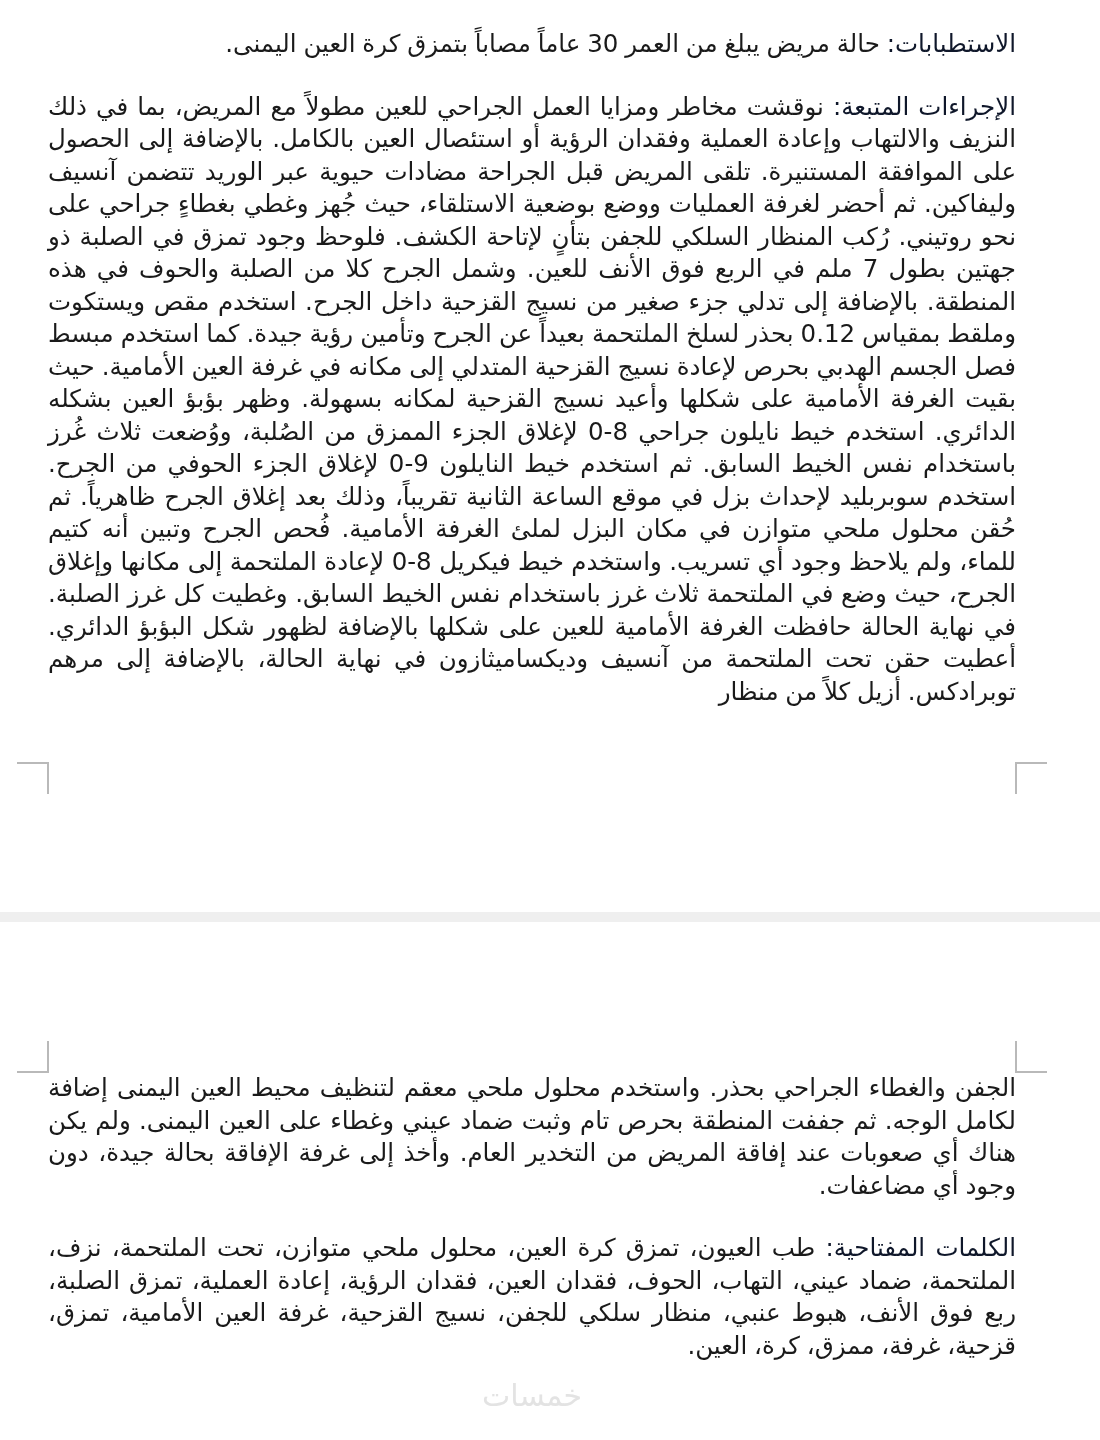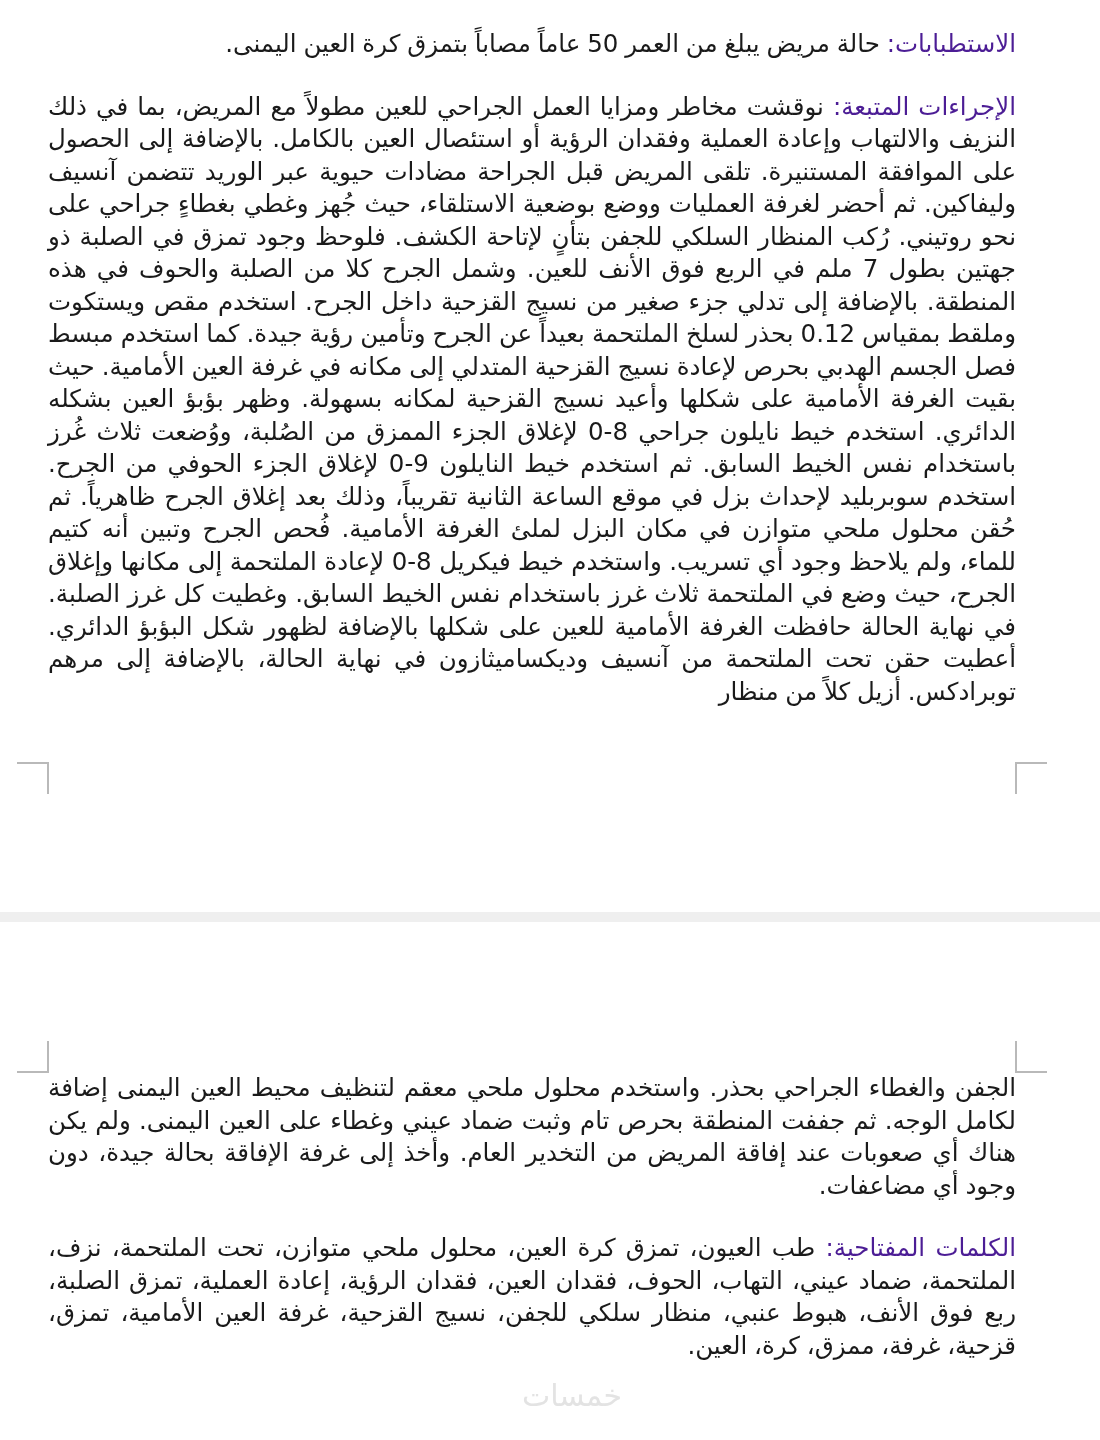--- a/index.html
+++ b/index.html
@@ -8,38 +8,38 @@
     font-family: "DejaVu Sans", sans-serif; color: #1a1a1a;
   }
   .page { position: absolute; left: 0; width: 1100px; background: #ffffff; }
   .page1 { top: 0; height: 912px; }
   .gap { position: absolute; left: 0; top: 912px; width: 1100px; height: 10px; background: #efefef; }
   .page2 { top: 922px; height: 376px; }
   .text {
     position: absolute; left: 48px; width: 968px; direction: rtl; text-align: justify;
     font-size: 24.5px; line-height: 32.5px; word-spacing: -1px;
   }
-  .label { color: #4c1d95; }
+  .label { color: #0f172a; }
   .p-block { margin: 0; }
   .corner { position: absolute; width: 30px; height: 30px; border-color: #b9b9b9; border-style: solid; border-width: 0; }
   .c-tl { left: 17px; top: 762px; border-top-width: 2px; border-right-width: 2px; }
   .c-tr { left: 1015px; top: 762px; border-top-width: 2px; border-left-width: 2px; }
   .c-bl { left: 17px; top: 1041px; border-bottom-width: 2px; border-right-width: 2px; }
   .c-br { left: 1015px; top: 1041px; border-bottom-width: 2px; border-left-width: 2px; }
   .watermark {
-    position: absolute; left: 482px; top: 1378px; width: 140px; text-align: right;
+    position: absolute; left: 482px; top: 1378px; width: 140px; text-align: left;
     color: #e3e3e3; font-size: 30px; font-family: "DejaVu Sans", sans-serif; letter-spacing: 1px;
   }
 </style>
 </head>
 <body>
 
 <div class="page page1">
   <div class="text" style="top:28px;">
-    <p class="p-block"><span class="label">الاستطبابات:</span><span> حالة مريض يبلغ من العمر 50 عاماً مصاباً بتمزق كرة العين اليمنى.</span></p>
+    <p class="p-block"><span class="label">الاستطبابات:</span><span> حالة مريض يبلغ من العمر 30 عاماً مصاباً بتمزق كرة العين اليمنى.</span></p>
     <p class="p-block" style="margin-top:30px;"><span class="label">الإجراءات المتبعة:</span><span> نوقشت مخاطر ومزايا العمل الجراحي للعين مطولاً مع المريض، بما في ذلك النزيف والالتهاب وإعادة العملية وفقدان الرؤية أو استئصال العين بالكامل. بالإضافة إلى الحصول على الموافقة المستنيرة. تلقى المريض قبل الجراحة مضادات حيوية عبر الوريد تتضمن آنسيف وليفاكين. ثم أحضر لغرفة العمليات ووضع بوضعية الاستلقاء، حيث جُهز وغطي بغطاءٍ جراحي على نحو روتيني. رُكب المنظار السلكي للجفن بتأنٍ لإتاحة الكشف. فلوحظ وجود تمزق في الصلبة ذو جهتين بطول 7 ملم في الربع فوق الأنف للعين. وشمل الجرح كلا من الصلبة والحوف في هذه المنطقة. بالإضافة إلى تدلي جزء صغير من نسيج القزحية داخل الجرح. استخدم مقص ويستكوت وملقط بمقياس 0.12 بحذر لسلخ الملتحمة بعيداً عن الجرح وتأمين رؤية جيدة. كما استخدم مبسط فصل الجسم الهدبي بحرص لإعادة نسيج القزحية المتدلي إلى مكانه في غرفة العين الأمامية. حيث بقيت الغرفة الأمامية على شكلها وأعيد نسيج القزحية لمكانه بسهولة. وظهر بؤبؤ العين بشكله الدائري. استخدم خيط نايلون جراحي 8-0 لإغلاق الجزء الممزق من الصُلبة، ووُضعت ثلاث غُرز باستخدام نفس الخيط السابق. ثم استخدم خيط النايلون 9-0 لإغلاق الجزء الحوفي من الجرح. استخدم سوبربليد لإحداث بزل في موقع الساعة الثانية تقريباً، وذلك بعد إغلاق الجرح ظاهرياً. ثم حُقن محلول ملحي متوازن في مكان البزل لملئ الغرفة الأمامية. فُحص الجرح وتبين أنه كتيم للماء، ولم يلاحظ وجود أي تسريب. واستخدم خيط فيكريل 8-0 لإعادة الملتحمة إلى مكانها وإغلاق الجرح، حيث وضع في الملتحمة ثلاث غرز باستخدام نفس الخيط السابق. وغطيت كل غرز الصلبة. في نهاية الحالة حافظت الغرفة الأمامية للعين على شكلها بالإضافة لظهور شكل البؤبؤ الدائري. أعطيت حقن تحت الملتحمة من آنسيف وديكساميثازون في نهاية الحالة، بالإضافة إلى مرهم توبرادكس. أزيل كلاً من منظار</span></p>
   </div>
   <div class="corner c-tl"></div>
   <div class="corner c-tr"></div>
 </div>
 
 <div class="gap"></div>
 
 <div class="page page2">
   <div class="corner c-bl" style="top:119px;"></div>

